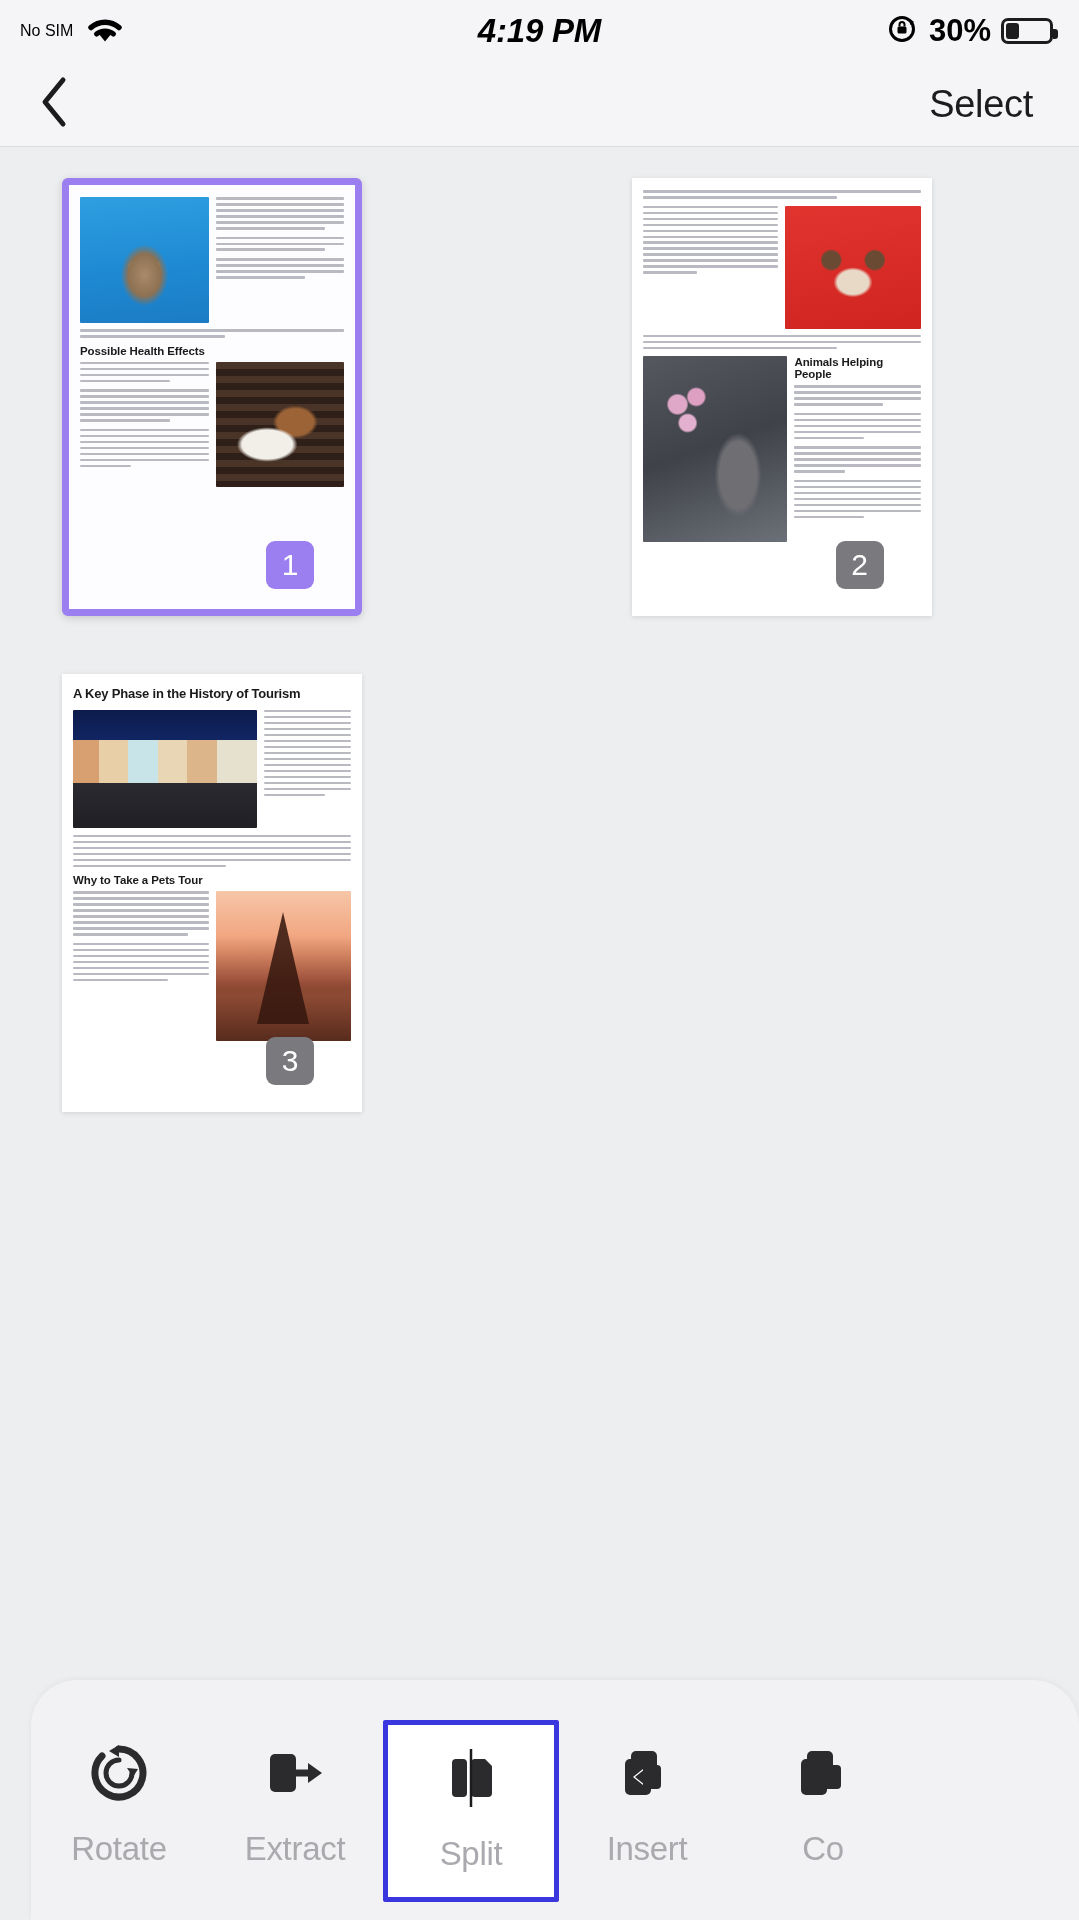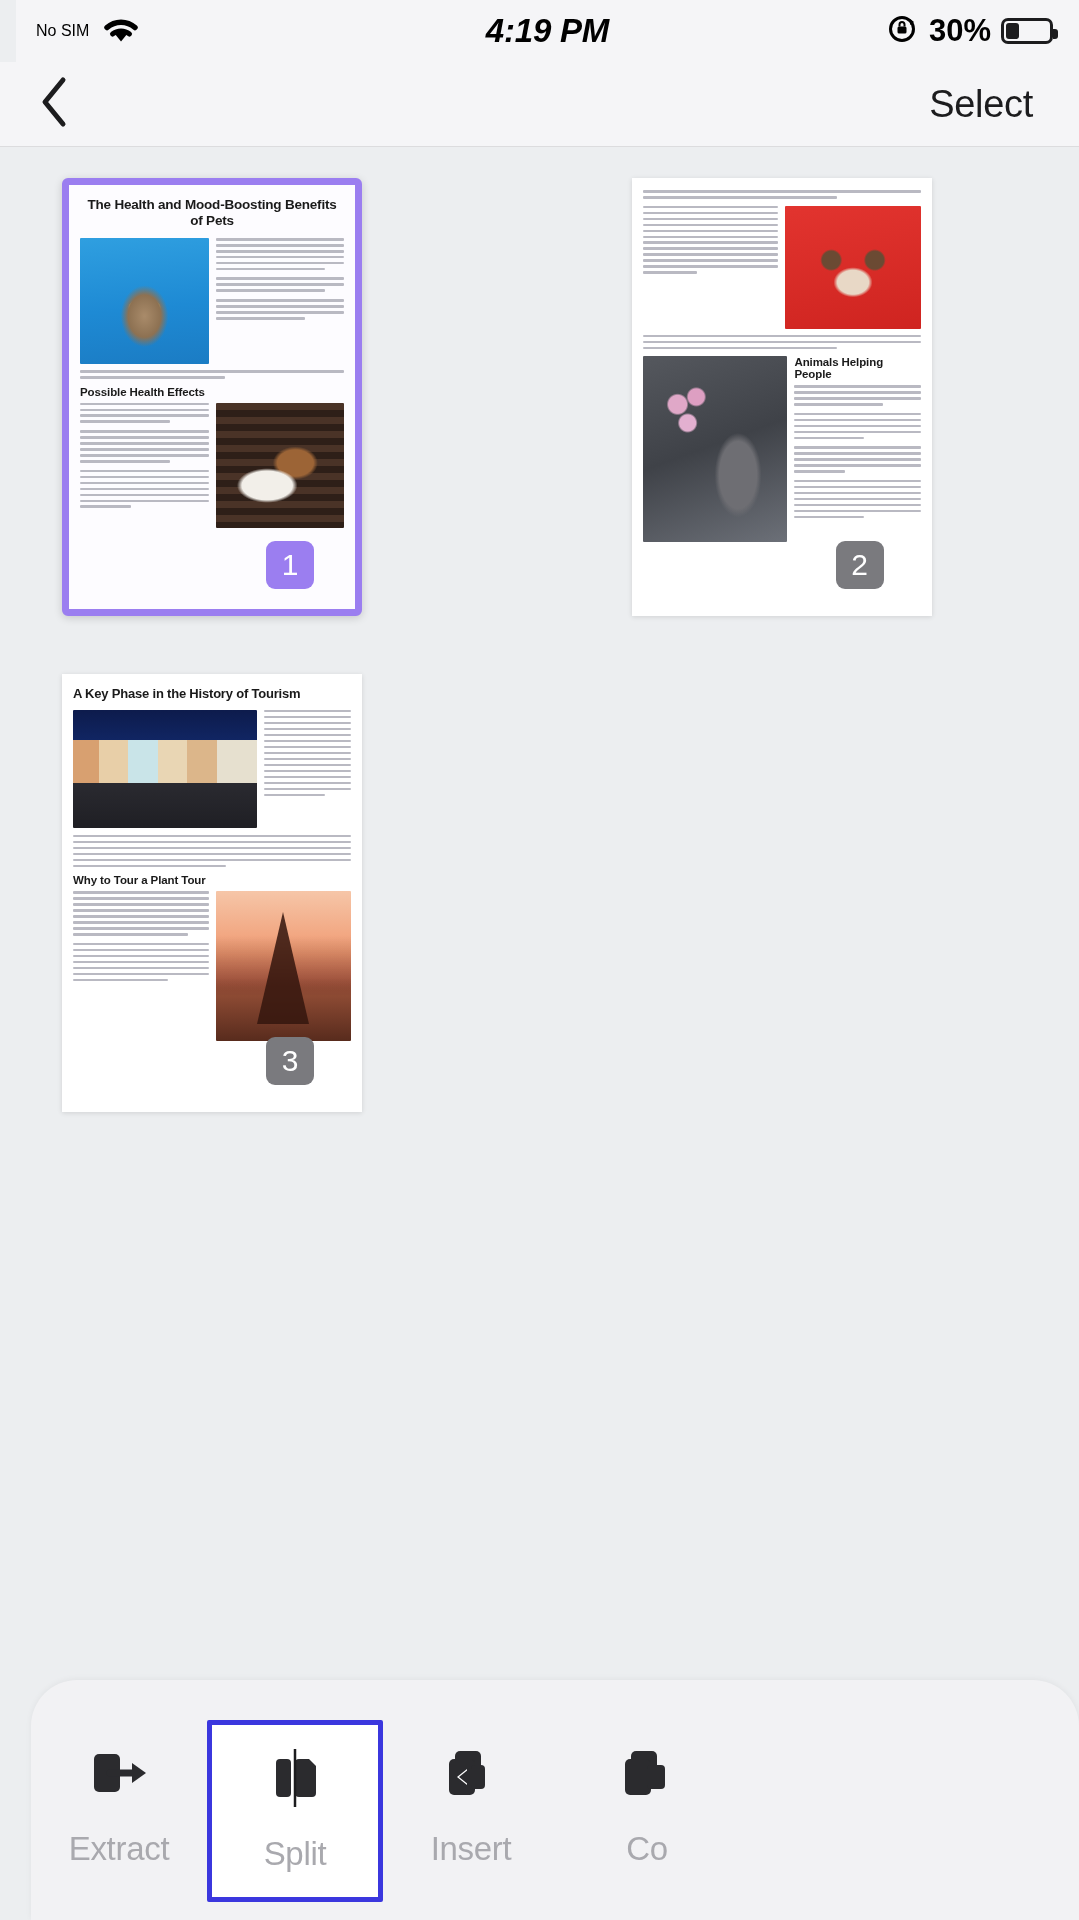--- a/index.html
+++ b/index.html
@@ -12,21 +12,20 @@
   }
 
   
   .status-bar {
     height: 62px;
     background: #f5f5f7;
     display: flex;
     align-items: center;
     padding: 0 26px 0 20px;
     position: relative;
-    margin-left: 16px;
   }
   .status-left {
     display: flex;
     align-items: center;
     gap: 12px;
   }
   .wifi-icon { display: block; }
   .status-center {
     position: absolute;
     left: 0; right: 0;
@@ -365,21 +364,20 @@
   <div class="nav-action">Select</div>
 </div>
 
 <div class="pages-area">
   <div class="pages-grid">
 
     <div class="page-cell">
       <div class="page-thumb selected">
         <div class="page-frame">
           <div class="page-inner">
-            <div class="pg-title">The Health and Mood-Boosting Benefits of Pets</div>
             <div class="pg-row">
               <div class="pg-col">
                 <div class="pimg img-cat-blue"></div>
               </div>
               <div class="pg-col">
                 <div class="tpara">
                   <div class="tl"></div>
                     <div class="tl"></div>
                     <div class="tl"></div>
                   <div class="tl"></div>
@@ -547,21 +545,21 @@
               </div>
             </div>
             <div class="tpara" style="margin-top:7px">
               <div class="tl"></div>
                 <div class="tl"></div>
                 <div class="tl"></div>
               <div class="tl"></div>
                 <div class="tl"></div>
                 <div class="tl s55"></div>
             </div>
-            <div class="pg-h2">Why to Tour a Plant Tour</div>
+            <div class="pg-h2">Why to Take a Pets Tour</div>
             <div class="pg-row">
               <div class="pg-col">
                 <div class="tpara">
                   <div class="tl"></div>
                     <div class="tl"></div>
                     <div class="tl"></div>
                     <div class="tl"></div>
                   <div class="tl"></div>
                     <div class="tl"></div>
                     <div class="tl"></div>
@@ -585,20 +583,31 @@
         </div>
         <div class="pg-badge grey">3</div>
       </div>
     </div>
 
   </div>
 </div>
 
 <div class="toolbar">
 
+  <div class="tool-item">
+    <div class="tool-icon">
+      <svg width="60" height="60" viewBox="0 0 60 60">
+        <path d="M30 6 a24 24 0 1 1 -17 7" stroke="#2b2b2e" stroke-width="7" fill="none" stroke-linecap="round"></path>
+        <path d="M30 2 l0 12 -10 -6 z" fill="#2b2b2e"></path>
+        <path d="M30 17 a13 13 0 1 0 13 13" stroke="#2b2b2e" stroke-width="5" fill="none" stroke-linecap="round"></path>
+        <path d="M44 34 l-6 -9 11 1 z" fill="#2b2b2e"></path>
+      </svg>
+    </div>
+    <div class="tool-label">Rotate</div>
+  </div>
 
   <div class="tool-item">
     <div class="tool-icon">
       <svg width="62" height="58" viewBox="0 0 62 58">
         <rect x="6" y="10" width="26" height="38" rx="5" fill="#2b2b2e"></rect>
         <path d="M22 29 h28" stroke="#2b2b2e" stroke-width="7" stroke-linecap="round"></path>
         <path d="M44 19 l14 10 -14 10 z" fill="#2b2b2e"></path>
       </svg>
     </div>
     <div class="tool-label">Extract</div>

